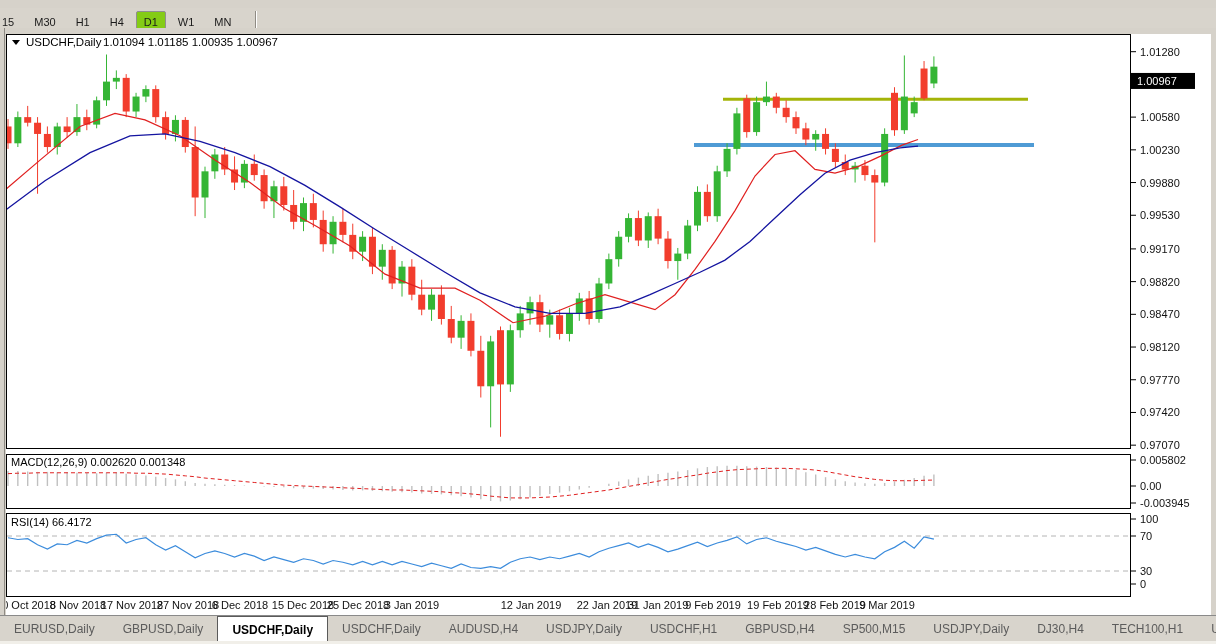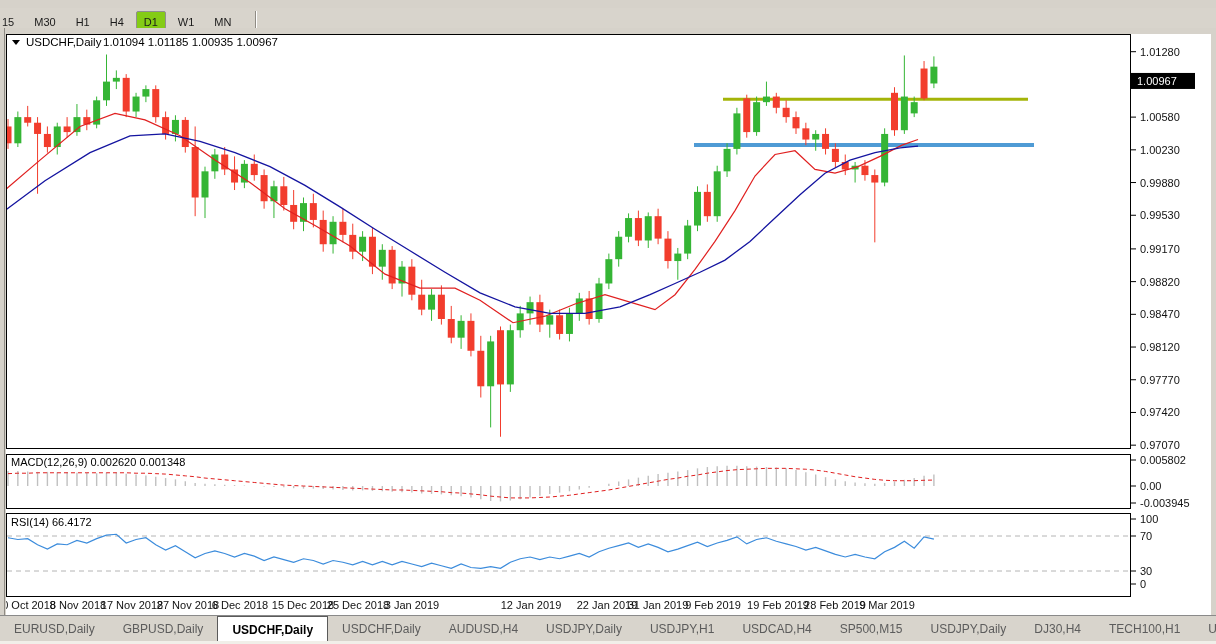--- a/index.html
+++ b/index.html
@@ -418,23 +418,23 @@
       <div class="tab">EURUSD,Daily</div>
       <div class="tsep"></div>
       <div class="tab">GBPUSD,Daily</div>
       <div class="tab active">USDCHF,Daily</div>
       <div class="tab">USDCHF,Daily</div>
       <div class="tsep"></div>
       <div class="tab">AUDUSD,H4</div>
       <div class="tsep"></div>
       <div class="tab">USDJPY,Daily</div>
       <div class="tsep"></div>
-      <div class="tab">USDJPY,H1</div>
-      <div class="tsep"></div>
-      <div class="tab">USDCAD,H4</div>
+      <div class="tab">USDCHF,H1</div>
+      <div class="tsep"></div>
+      <div class="tab">GBPUSD,H4</div>
       <div class="tsep"></div>
       <div class="tab">SP500,M15</div>
       <div class="tsep"></div>
       <div class="tab">USDJPY,Daily</div>
       <div class="tsep"></div>
       <div class="tab">DJ30,H4</div>
       <div class="tsep"></div>
       <div class="tab">TECH100,H1</div>
       <div class="tsep"></div>
       <div class="tab">UKC</div>

